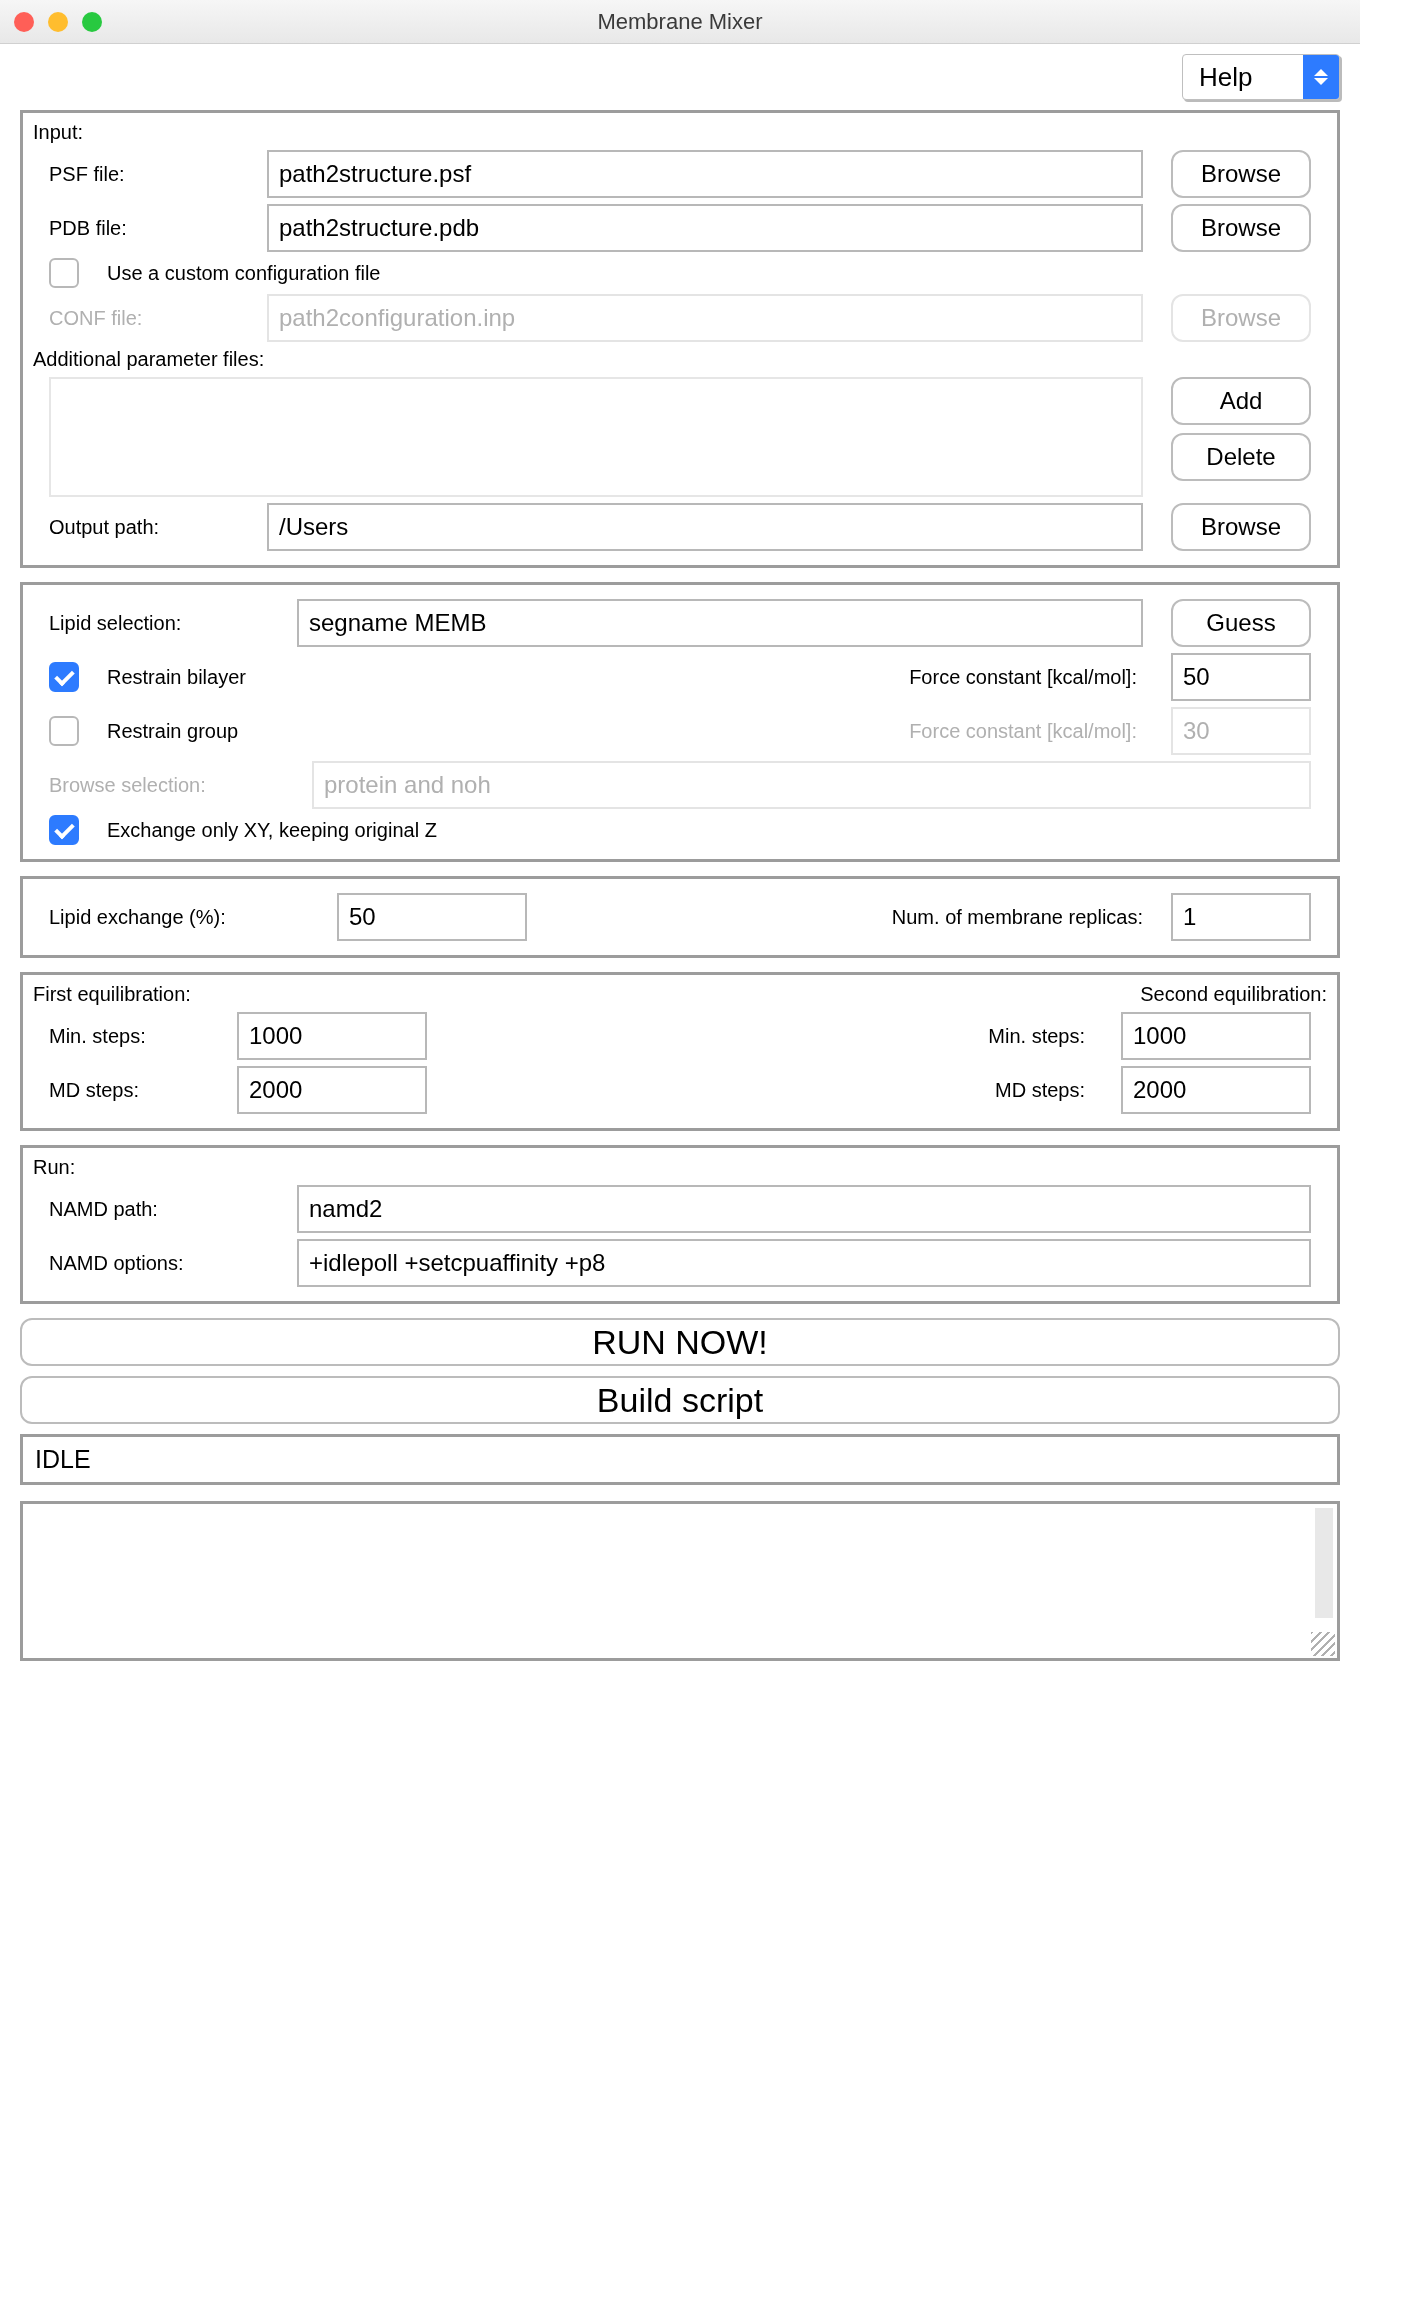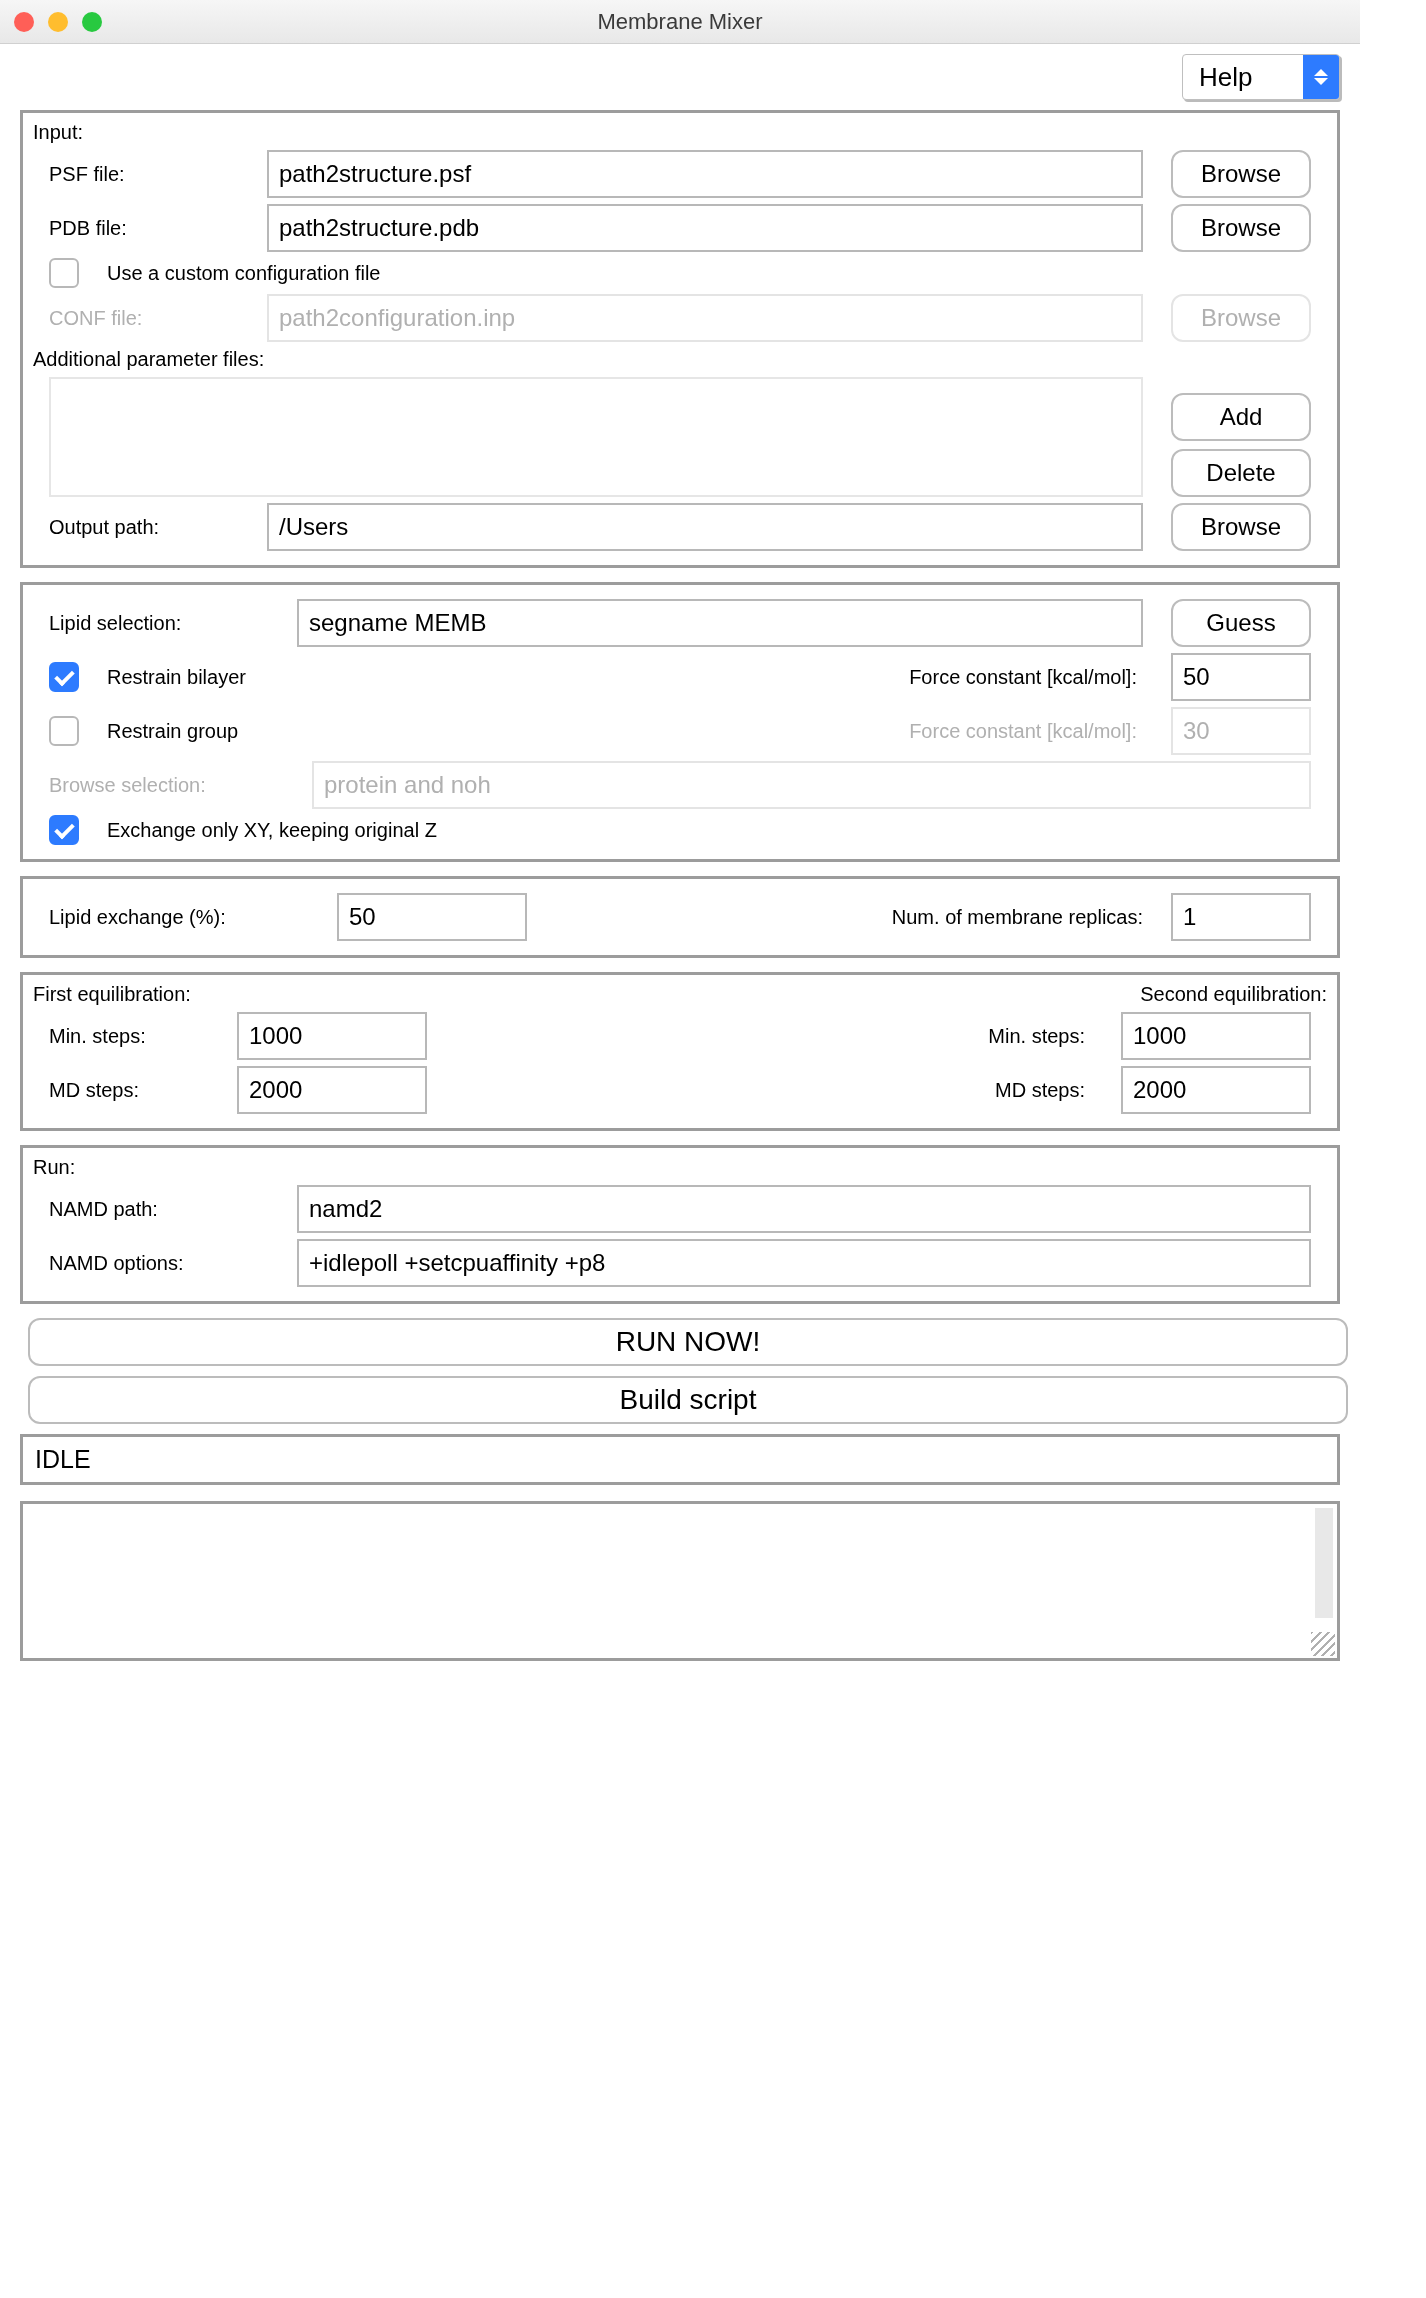--- a/index.html
+++ b/index.html
@@ -98,21 +98,21 @@
     font-size: 24px;
     height: 48px;
     padding: 0 18px;
     border: 2px solid #bcbcbc;
     border-radius: 12px;
     background: #fff;
     cursor: pointer;
     display:flex; align-items:center; justify-content:center;
   }
   .btn.fixed { width: 140px; }
-  .btn.wide  { width: 100%; margin: 10px 8px; font-size:28px; }
+  .btn.wide  { width: 100%; margin: 10px 0; font-size:34px; }
   .btn:disabled { color:#b0b0b0; border-color:#e4e4e4; cursor:default;}
   .check {
     width: 30px; height: 30px;
     border: 2px solid #b8b8b8;
     border-radius: 6px;
     display:inline-flex; align-items:center; justify-content:center;
     flex: 0 0 auto;
     cursor:pointer;
   }
   .check.checked {
@@ -209,21 +209,21 @@
         <span class="label">Use a custom configuration file</span>
       </div>
 
       <div class="row">
         <span class="label label-w1 disabled-text">CONF file:</span>
         <input type="text" class="flex-fill" disabled="" value="path2configuration.inp" style="">
         <button class="btn fixed" disabled="">Browse</button>
       </div>
 
       <div class="label">Additional parameter files:</div>
-      <div class="row" style="align-items:flex-end;">
+      <div class="row" style="align-items:flex-start;">
         <div class="listbox"></div>
         <div class="vbtns">
           <button class="btn fixed">Add</button>
           <button class="btn fixed">Delete</button>
         </div>
       </div>
 
       <div class="row">
         <span class="label label-w1">Output path:</span>
         <input type="text" class="flex-fill" value="/Users" style="">

